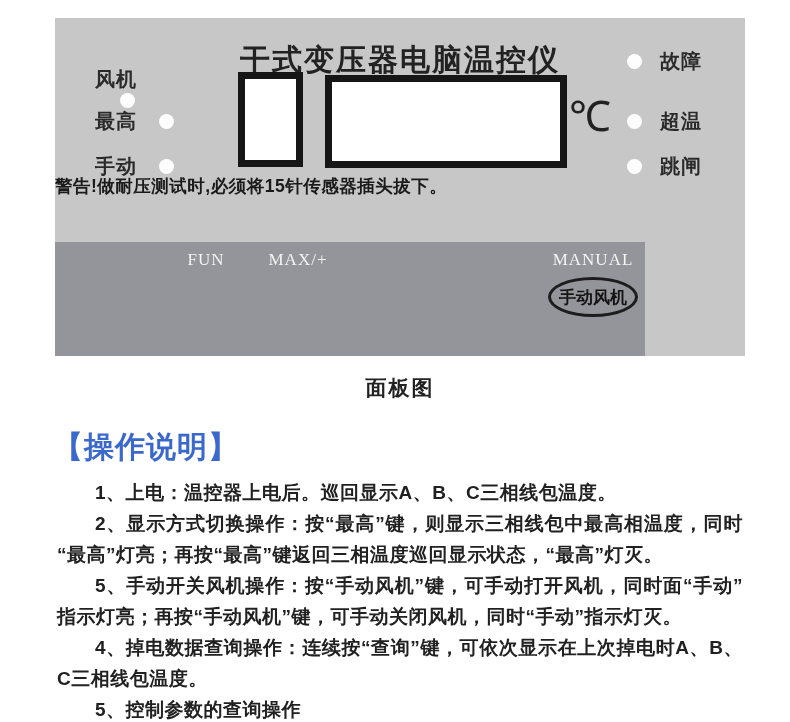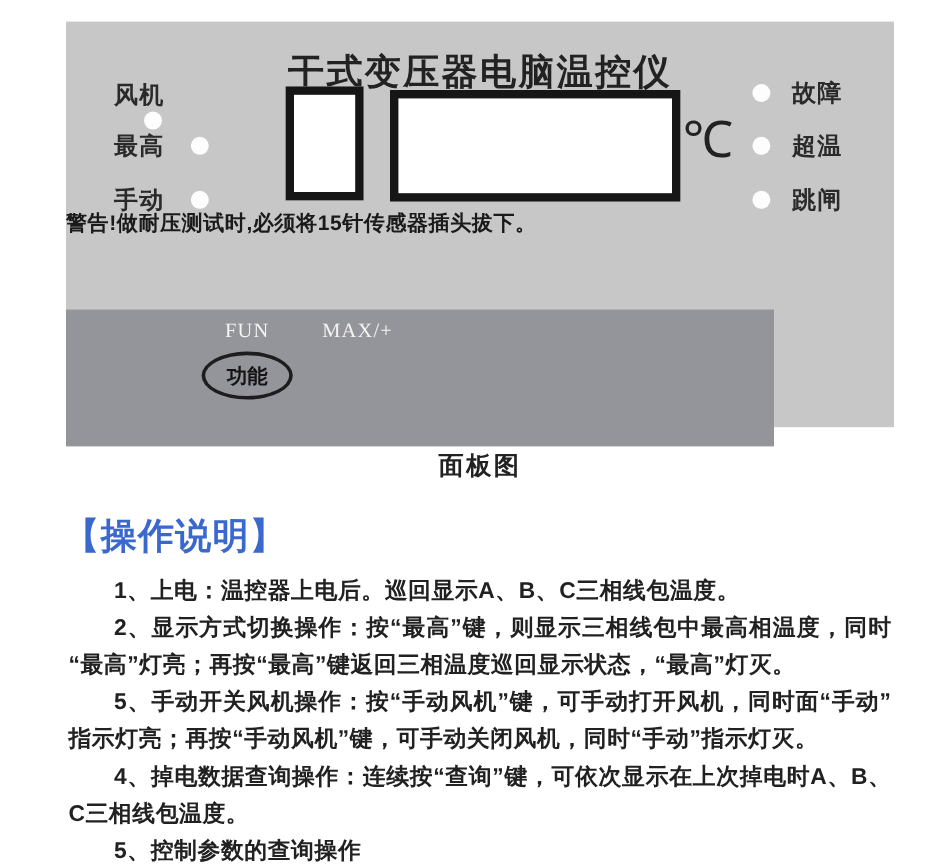--- a/index.html
+++ b/index.html
@@ -27,21 +27,21 @@
   .ind-row{position:absolute;display:flex;align-items:center;height:22px;}
   .ind-label{font-size:20px;font-weight:bold;color:#2a2a2a;letter-spacing:1px;}
   .ind-dot{
     width:15px;height:15px;border-radius:50%;
     background:var(--indicator-white);flex:0 0 auto;
   }
   .ind-left-0{left:40px;top:48px;flex-direction:column;}
   .ind-left-1{left:40px;top:92px;}
   .ind-left-2{left:40px;top:137px;}
   .ind-left .ind-dot{margin-left:22px;}
-  .ind-right-0{left:572px;top:48px;}
+  .ind-right-0{left:572px;top:32px;}
   .ind-right-1{left:572px;top:92px;}
   .ind-right-2{left:572px;top:137px;}
   .ind-right .ind-label{margin-left:18px;}
   .display-small{
     position:absolute;left:183px;top:54px;width:65px;height:95px;
     background:#fff;border:7px solid #161616;
   }
   .display-large{
     position:absolute;left:270px;top:57px;width:242px;height:93px;
     background:#fff;border:7px solid #161616;
@@ -49,21 +49,21 @@
   .unit{
     position:absolute;left:514px;top:68px;
     font-family:"Liberation Serif",serif;font-size:42px;color:#222;
   }
   .warning{
     position:absolute;left:0;top:156px;width:100%;
     font-size:17.5px;font-weight:bold;color:#1a1a1a;letter-spacing:0.5px;
   }
   .warning .warn-head{text-emphasis:dot under;-webkit-text-emphasis:dot under;}
   .button-band{
-    position:absolute;left:0;top:240px;width:590px;height:114px;
+    position:absolute;left:0;top:224px;width:590px;height:114px;
     background:var(--panel-dark-gray);
   }
   .btn-group{
     position:absolute;top:0;transform:translateX(-50%);
     display:flex;flex-direction:column;align-items:center;
   }
   .btn-group-0{left:151px;} .btn-group-1{left:243px;}
   .btn-group-2{left:336px;} .btn-group-3{left:538px;}
   .btn-en{
     margin-top:8px;font-family:"Liberation Serif",serif;
@@ -128,24 +128,27 @@
     <span class="ind-label">跳闸</span>
   </div>
 
   <div class="warning">
     <span class="warn-head">警告!</span><span>做耐压测试时,必须将15针传感器插头拔下。</span>
   </div>
 
   <div class="button-band">
     <div class="btn-group btn-group-0">
       <div class="btn-en">FUN</div>
-      <div class="btn-oval">功能</div>
     </div>
     <div class="btn-group btn-group-1">
       <div class="btn-en">MAX/+</div>
+    </div>
+    <div class="btn-group btn-group-3">
+      <div class="btn-en">MANUAL</div>
+      <div class="btn-oval">手动风机</div>
     </div>
   </div>
 </div>
 
 <div class="fig-caption">面板图</div>
 
 <div class="section-heading">【操作说明】</div>
 
 <div class="instructions">
   <p>1、上电：温控器上电后。巡回显示A、B、C三相线包温度。</p>

